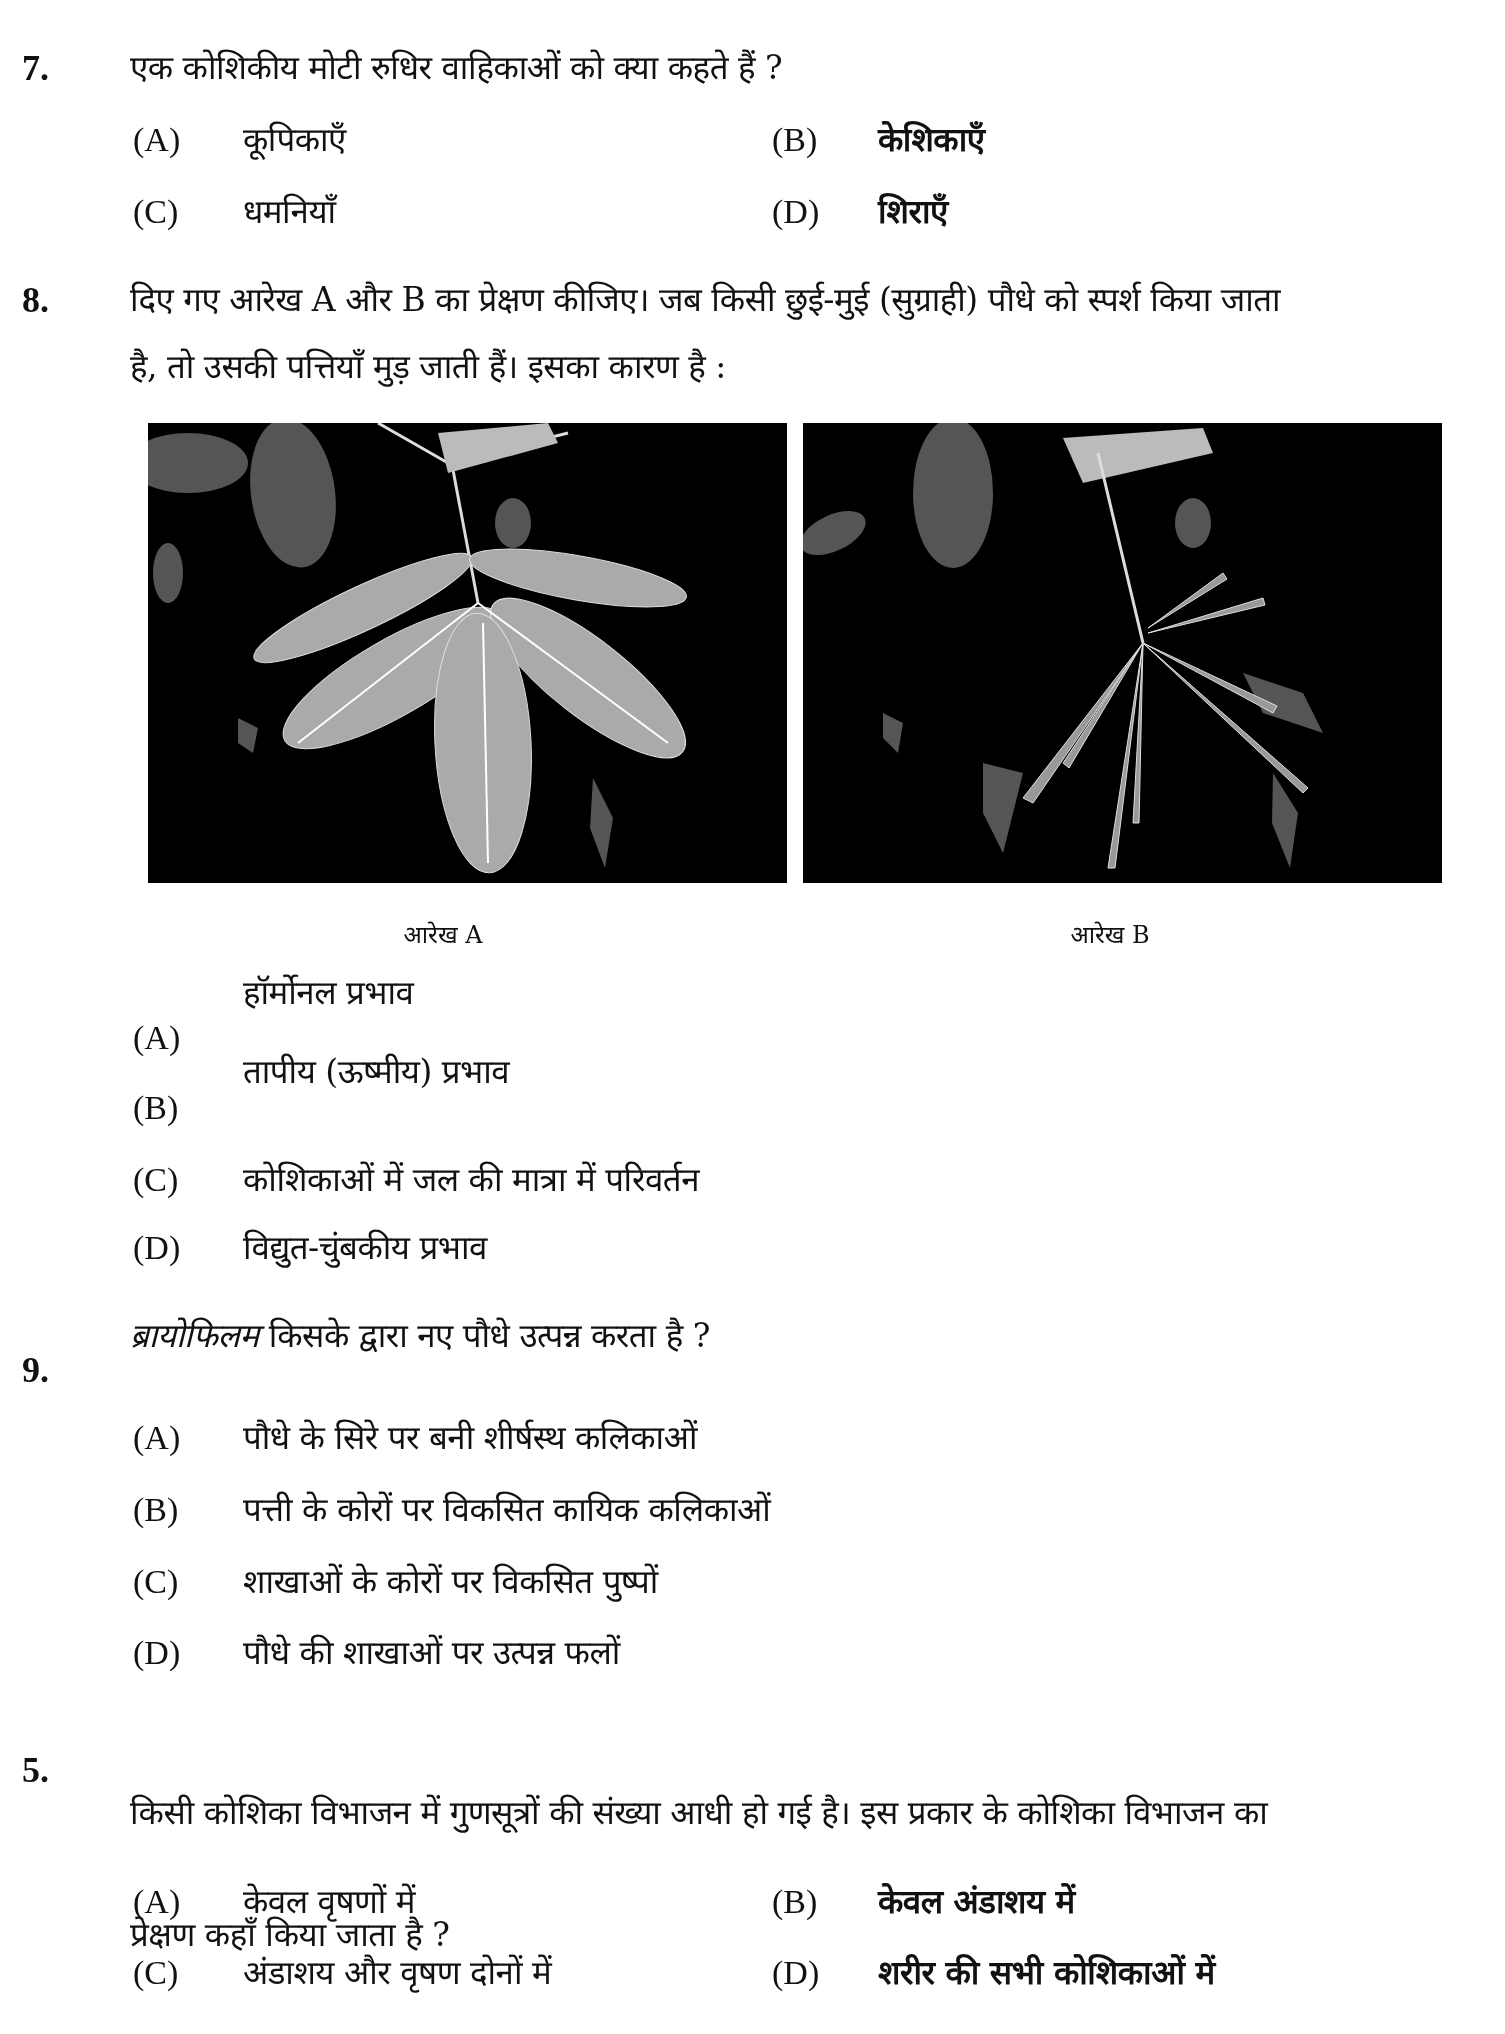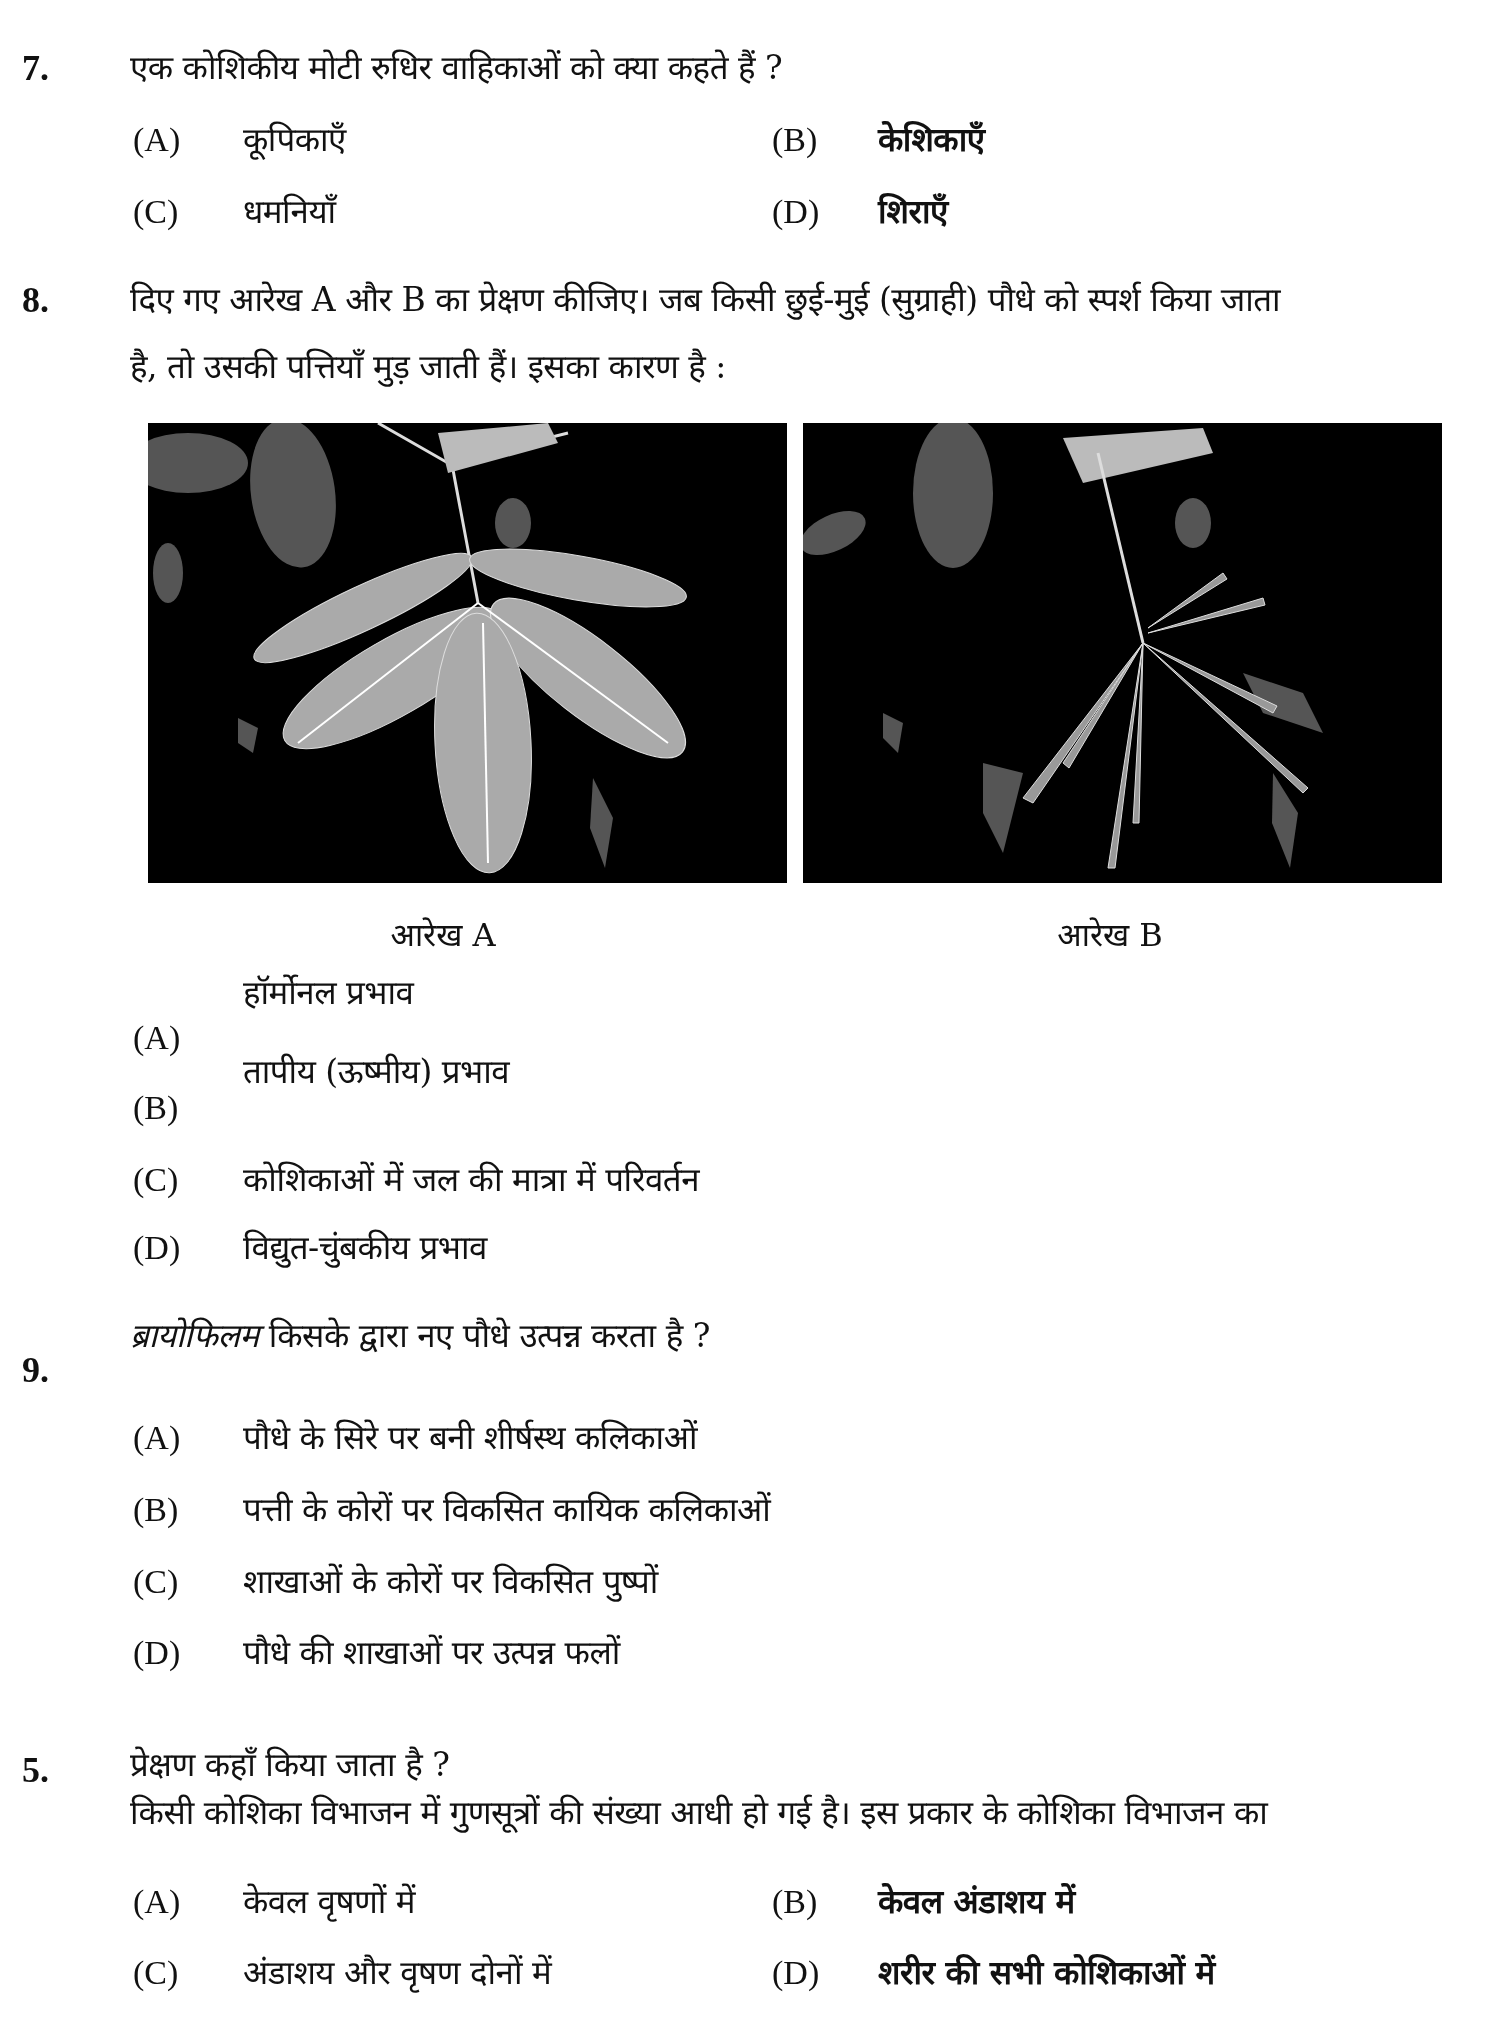--- a/index.html
+++ b/index.html
@@ -9,21 +9,21 @@
   .qnum { left: 22px; font-family: "Liberation Serif", "DejaVu Serif", serif; font-weight: bold; font-size: 36px; line-height: 44px; transform: translateY(-50%); }
   .qtext { left: 130px; font-size: 33px; line-height: 44px; transform: translateY(-50%); letter-spacing: -0.5px; }
   .lbl { font-family: "Liberation Serif", "DejaVu Serif", serif; font-size: 34px; line-height: 44px; transform: translateY(-50%); }
   .opt { font-size: 33px; line-height: 44px; transform: translateY(-50%); letter-spacing: -0.5px; }
   .lbl.c1 { left: 133px; }
   .opt.c1 { left: 243px; }
   .lbl.c2 { left: 772px; }
   .opt.c2 { left: 878px; font-weight: bold; }
   .photo { position: absolute; top: 423px; width: 639px; height: 460px; background: #000; overflow: hidden; }
   .photo svg { width: 100%; height: 100%; display: block; }
-  .caption { position: absolute; font-size: 32px; line-height: 44px; transform: translate(-50%, -50%); white-space: nowrap; text-align: right; }
+  .caption { position: absolute; font-size: 24px; line-height: 44px; transform: translate(-50%, -50%); white-space: nowrap; text-align: right; }
   em { font-style: italic; }
 </style>
 </head>
 <body>
 
 <div>
   <div class="abs qnum" style="top:68px">7.</div>
   <div class="abs qtext" style="top:68px">एक कोशिकीय मोटी रुधिर वाहिकाओं को क्या कहते हैं ?</div>
   <div class="abs lbl c1" style="top:140px">(A)</div>
   <div class="abs opt c1" style="top:140px">कूपिकाएँ</div>
@@ -131,21 +131,21 @@
   <div class="abs opt c1" style="top:1510px">पत्ती के कोरों पर विकसित कायिक कलिकाओं</div>
   <div class="abs lbl c1" style="top:1582px">(C)</div>
   <div class="abs opt c1" style="top:1582px">शाखाओं के कोरों पर विकसित पुष्पों</div>
   <div class="abs lbl c1" style="top:1653px">(D)</div>
   <div class="abs opt c1" style="top:1653px">पौधे की शाखाओं पर उत्पन्न फलों</div>
 </div>
 
 <div>
   <div class="abs qnum" style="top:1770px">5.</div>
   <div class="abs qtext" style="top:1813px">किसी कोशिका विभाजन में गुणसूत्रों की संख्या आधी हो गई है। इस प्रकार के कोशिका विभाजन का</div>
-  <div class="abs qtext" style="top:1765px">प्रेक्षण कहाँ किया जाता है ?</div>
+  <div class="abs qtext" style="top:1935px">प्रेक्षण कहाँ किया जाता है ?</div>
   <div class="abs lbl c1" style="top:1902px">(A)</div>
   <div class="abs opt c1" style="top:1902px">केवल वृषणों में</div>
   <div class="abs lbl c2" style="top:1902px">(B)</div>
   <div class="abs opt c2" style="top:1902px">केवल अंडाशय में</div>
   <div class="abs lbl c1" style="top:1973px">(C)</div>
   <div class="abs opt c1" style="top:1973px">अंडाशय और वृषण दोनों में</div>
   <div class="abs lbl c2" style="top:1973px">(D)</div>
   <div class="abs opt c2" style="top:1973px">शरीर की सभी कोशिकाओं में</div>
 </div>
 

